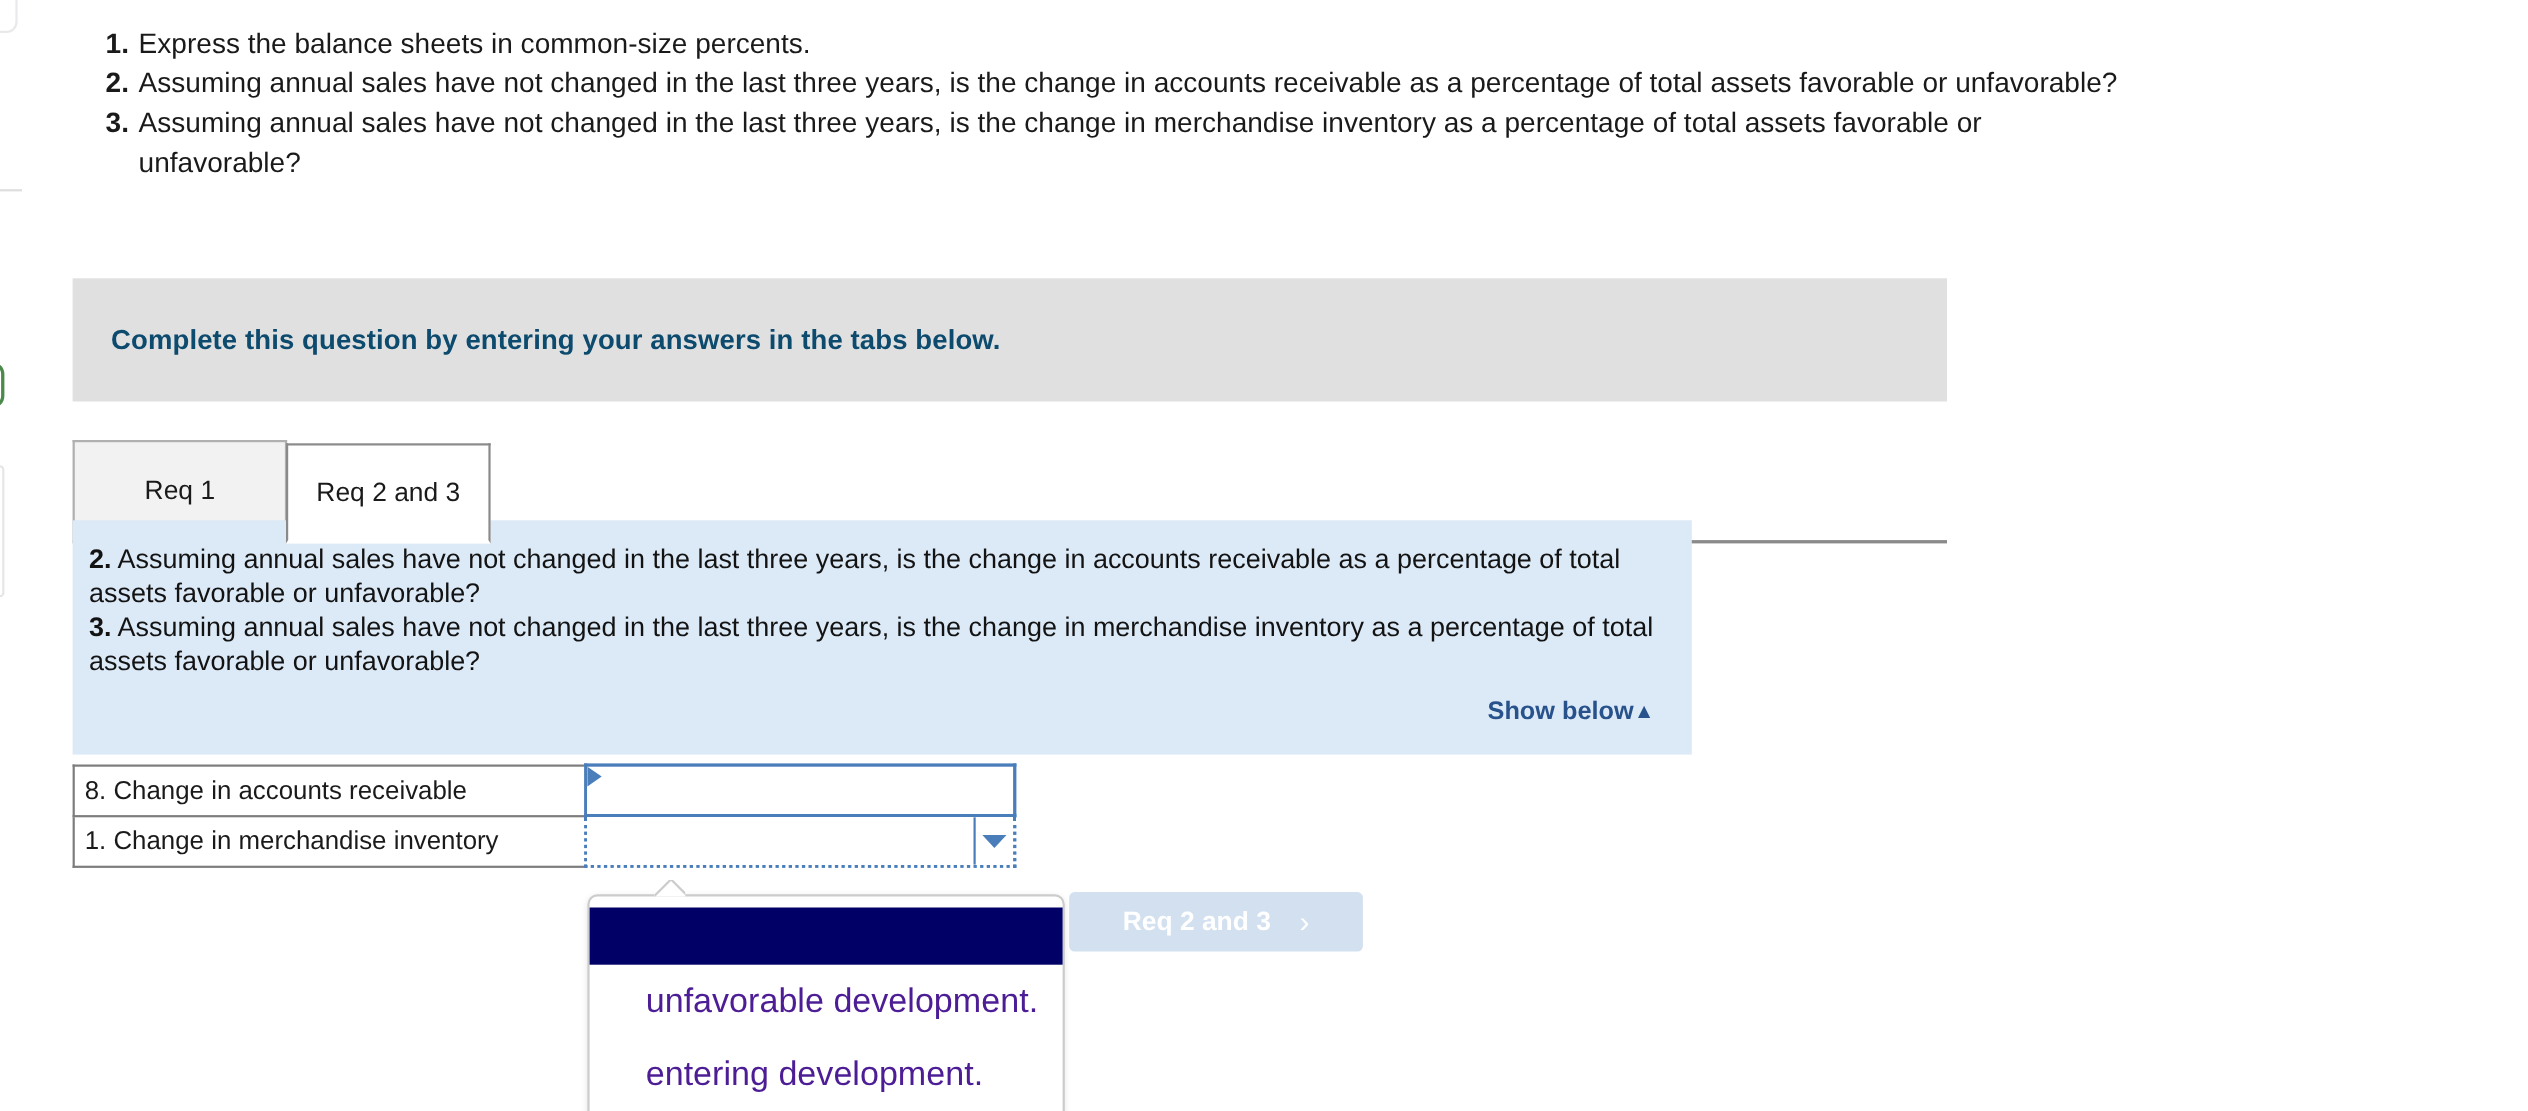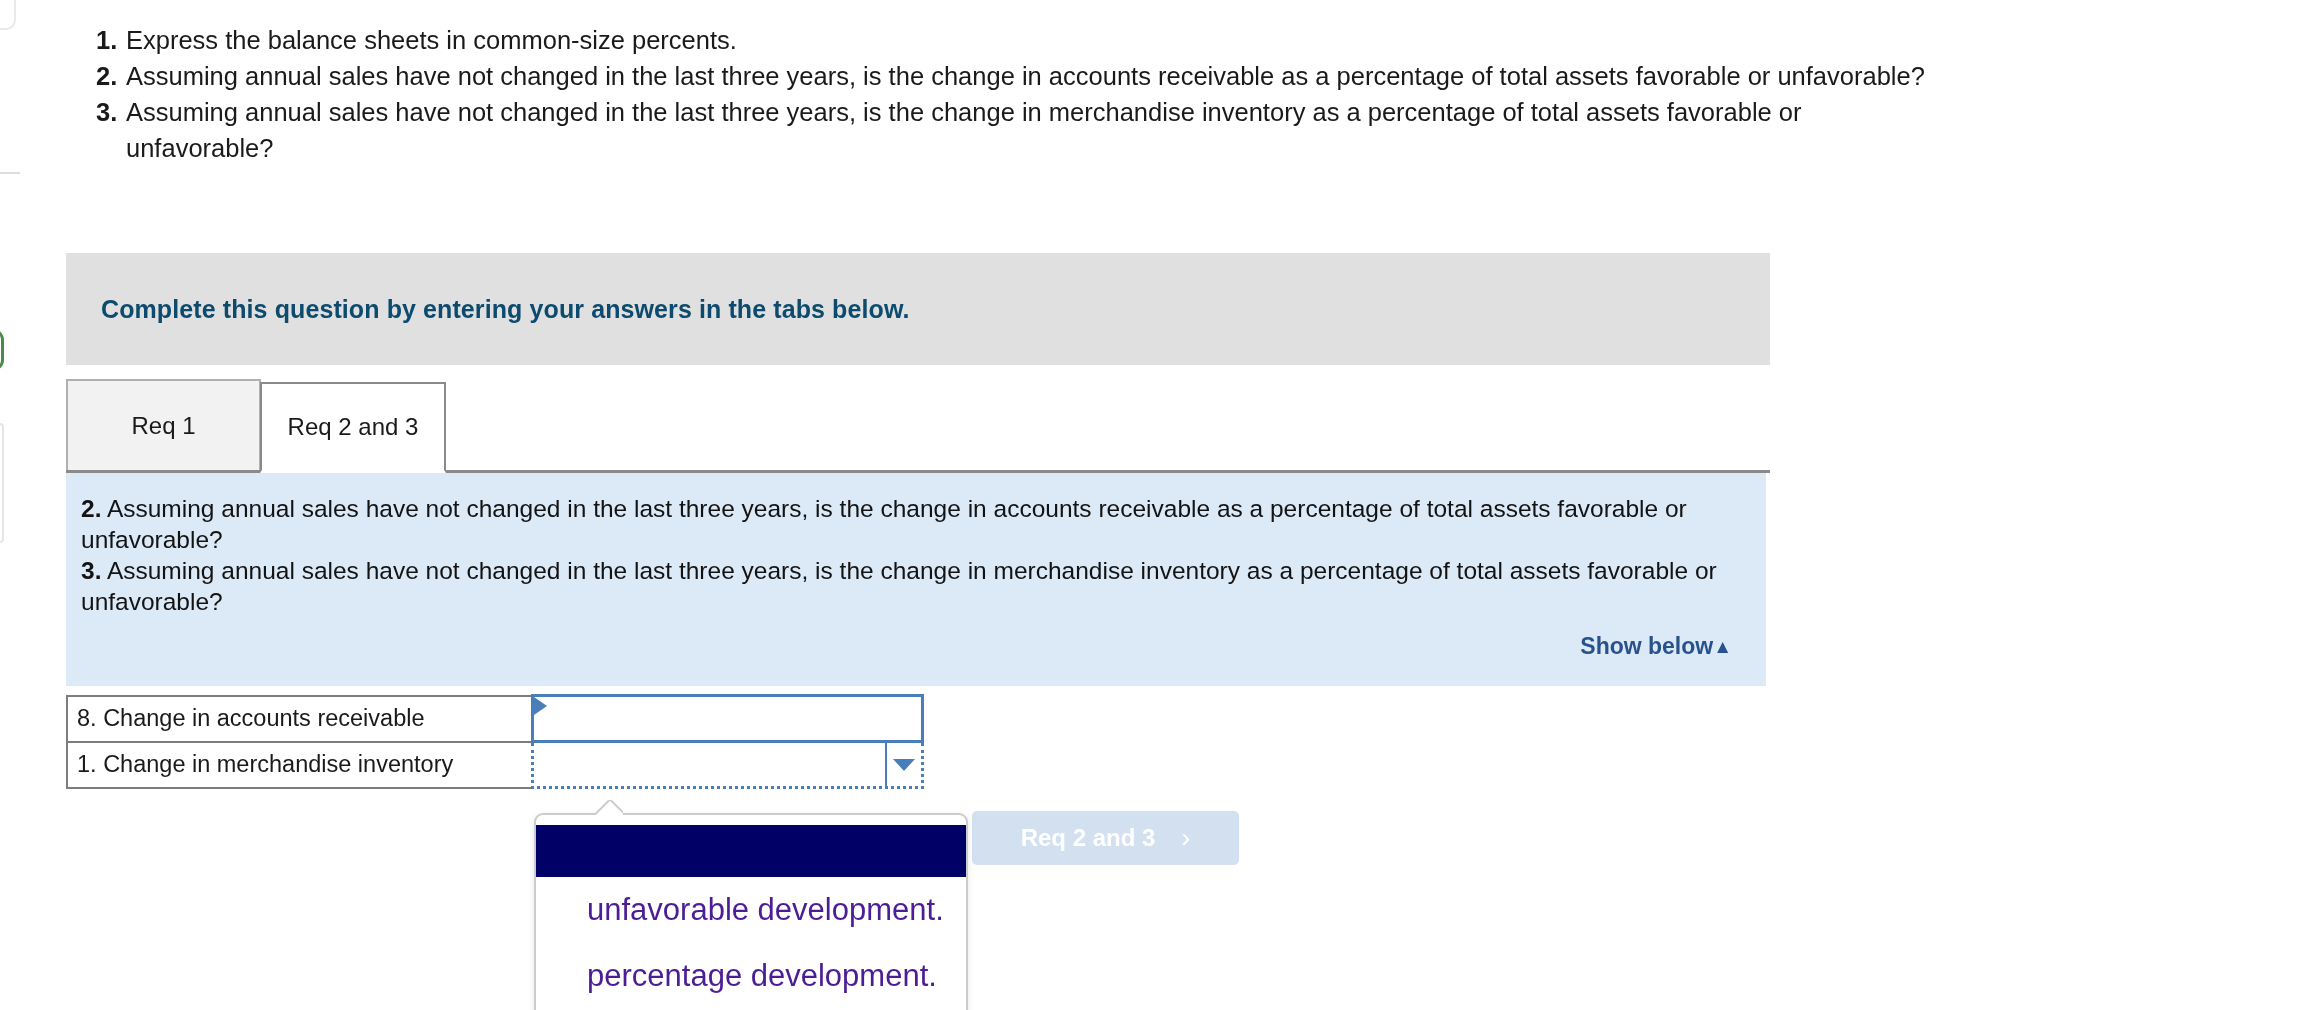--- a/index.html
+++ b/index.html
@@ -97,21 +97,21 @@
     font-weight: bold;
     color: #0c4a6e;
     padding-left: 35px;
     letter-spacing: 0.1px;
   }
 
   
   #tab-strip {
     position: absolute;
     left: 66px;
-    top: 379px;
+    top: 400px;
     width: 1704px;
     height: 94px;
     box-sizing: border-box;
     border-bottom: 3px solid #8a8a8a;
     display: flex;
     align-items: flex-end;
   }
   .tab {
     box-sizing: border-box;
     height: 91px;
@@ -137,21 +137,21 @@
     margin-bottom: -3px;
     margin-left: -1px;
     z-index: 3;
   }
 
   
   #info-panel {
     position: absolute;
     left: 66px;
     top: 473px;
-    width: 1700px;
+    width: 1472px;
     height: 213px;
     background: #dce9f7;
     box-sizing: border-box;
   }
   .info-line {
     font-size: 24.5px;
     line-height: 31px;
     color: #131313;
     padding-left: 15px;
     padding-right: 18px;
@@ -384,14 +384,14 @@
 
 <div id="nav-button">
   <span>Req 2 and 3</span>
   <span id="nav-button-caret">›</span>
 </div>
 
 <div id="dropdown-popup">
   <div id="dropdown-pointer"></div>
   <div class="dropdown-option" id="dropdown-option-blank"></div>
   <div class="dropdown-option">unfavorable development.</div>
-  <div class="dropdown-option">percentage development.</div>
+  <div class="dropdown-option">entering development.</div>
 </div>
 
 </body></html>

